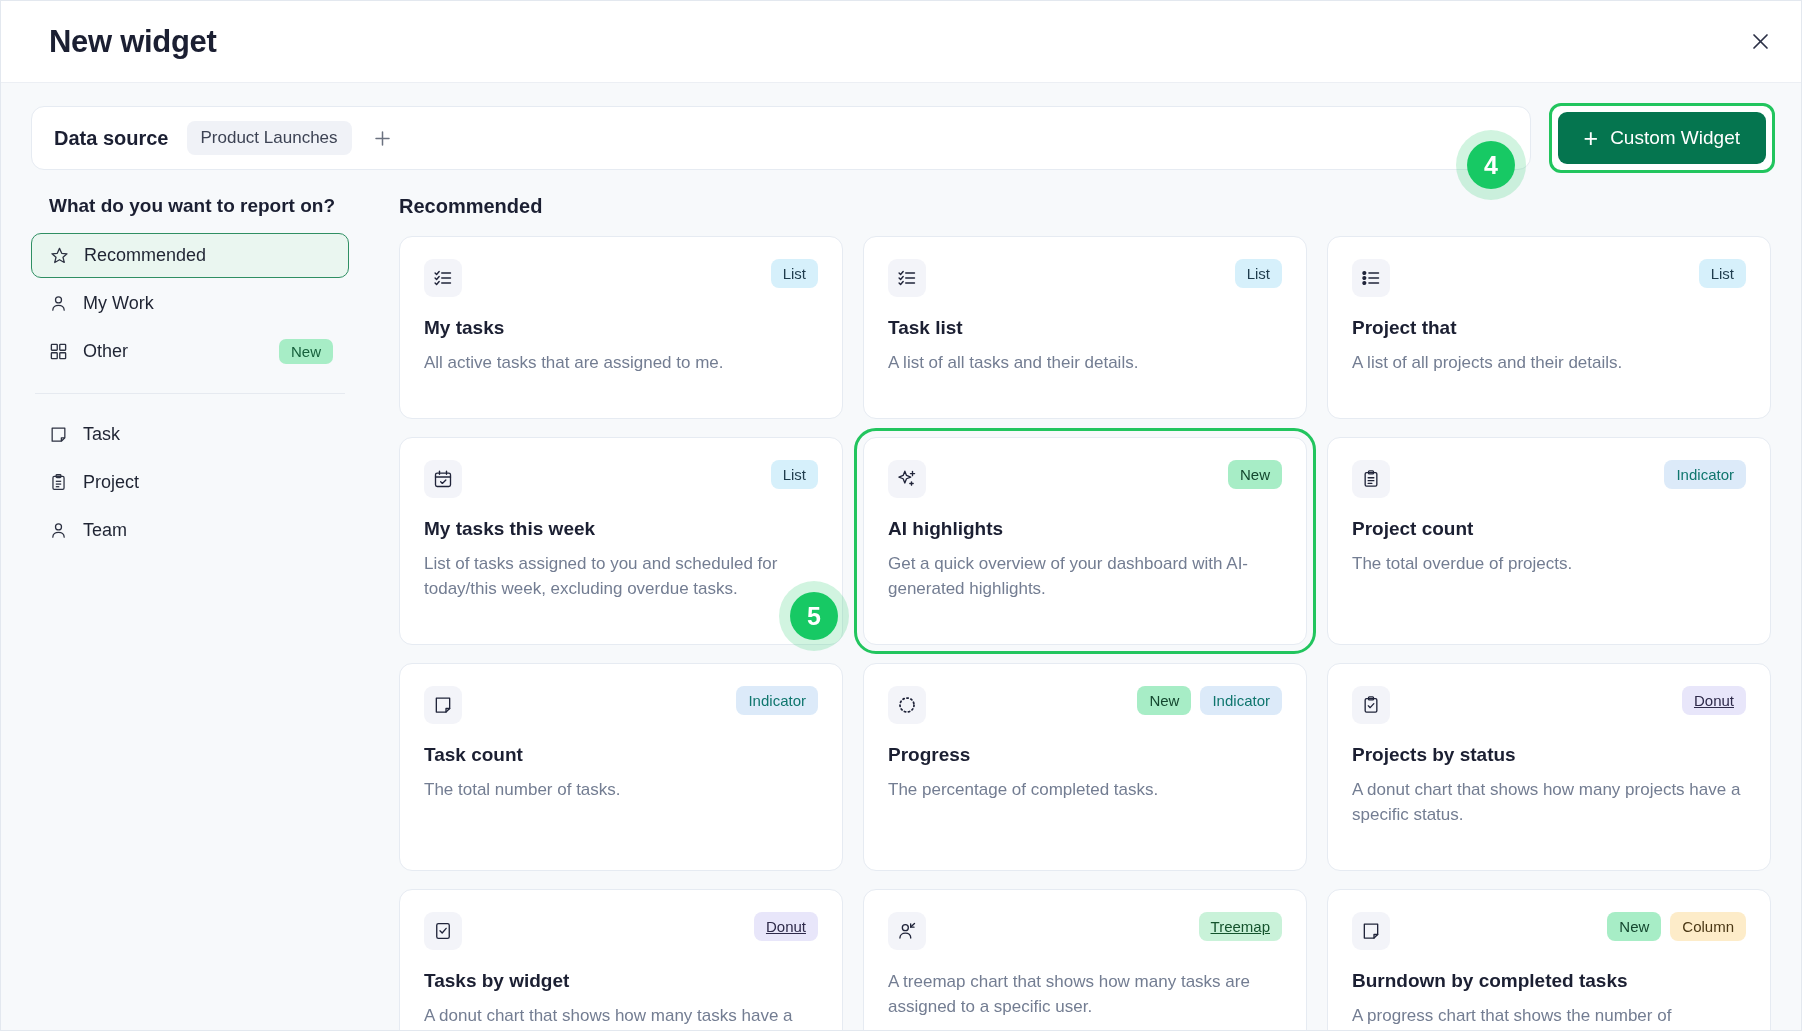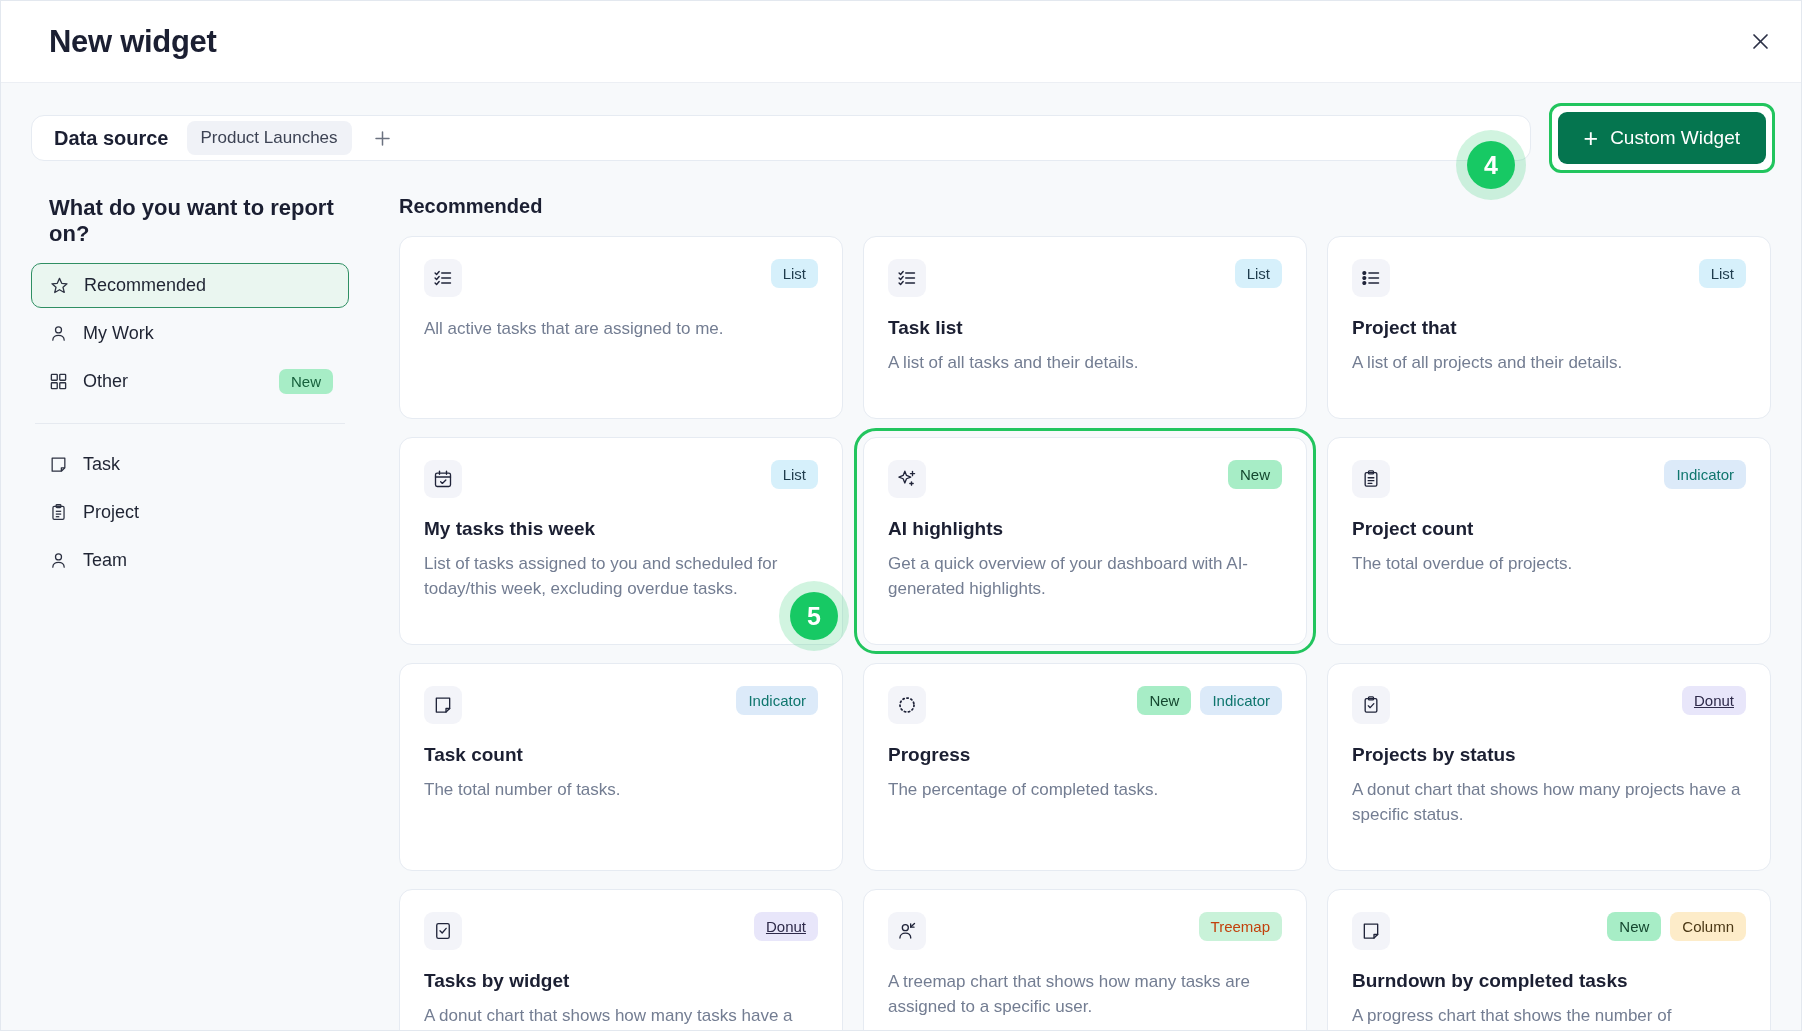--- a/index.html
+++ b/index.html
@@ -58,21 +58,21 @@
   .ds-row {
     display: flex;
     align-items: center;
     padding: 20px 26px 0 30px;
     gap: 0;
     position: relative;
     z-index: 4;
   }
   .ds-bar {
     flex: 1;
-    height: 46px;
+    height: 64px;
     background: #ffffff;
     border: 1px solid #e6ebf2;
     border-radius: 13px;
     display: flex;
     align-items: center;
     padding: 0 22px;
     gap: 18px;
   }
   .ds-label {
     font-size: 20px;
@@ -132,21 +132,21 @@
     position: relative;
   }
 
   
   .sidebar {
     width: 378px;
     min-width: 378px;
     padding: 22px 30px 0 30px;
   }
   .sidebar-q {
-    font-size: 22px;
+    font-size: 19px;
     font-weight: bold;
     color: #1b1f32;
     margin: 0 0 16px 18px;
   }
   .nav-item {
     display: flex;
     align-items: center;
     height: 45px;
     padding: 0 16px;
     border-radius: 10px;
@@ -236,21 +236,21 @@
   .tags { display: flex; gap: 9px; align-items: center; }
   .tag {
     font-size: 15px;
     border-radius: 8px;
     padding: 6px 12px;
     white-space: nowrap;
   }
   .tag-list      { background: #d6f0fb; color: #1f3c4d; }
   .tag-indicator { background: #dceaf9; color: #0f766e; }
   .tag-donut     { background: #e8e6fa; color: #2e2a4a; text-decoration: underline; }
-  .tag-treemap   { background: #c9f2d9; color: #c2410c; }
+  .tag-treemap   { background: #c9f2d9; color: #14532d; text-decoration: underline; }
   .tag-column    { background: #fdecc9; color: #4a3714; }
   .tag-new       { background: #a7edc6; color: #14472f; }
 
   .card-title {
     font-size: 19px;
     font-weight: bold;
     color: #1b1f32;
     margin-bottom: 12px;
   }
   .card-desc {
@@ -397,20 +397,21 @@
                   <polyline points="2.5,18 4.3,19.8 7.4,16.2"></polyline>
                   <line x1="10.5" y1="6" x2="21" y2="6"></line>
                   <line x1="10.5" y1="12" x2="21" y2="12"></line>
                   <line x1="10.5" y1="18" x2="21" y2="18"></line>
                 </svg>
               </div>
               <div class="tags">
                 <span class="tag tag-list">List</span>
               </div>
             </div>
+            <div class="card-title">My tasks</div>
             <div class="card-desc">All active tasks that are assigned to me.</div>
           </div>
           <div class="card">
             <div class="card-top">
               <div class="card-ico">
                 <svg width="20" height="20" viewBox="0 0 24 24" fill="none" stroke="currentColor" stroke-width="1.7" stroke-linecap="round" stroke-linejoin="round">
                   <polyline points="2.5,6 4.3,7.8 7.4,4.2"></polyline>
                   <polyline points="2.5,12 4.3,13.8 7.4,10.2"></polyline>
                   <polyline points="2.5,18 4.3,19.8 7.4,16.2"></polyline>
                   <line x1="10.5" y1="6" x2="21" y2="6"></line>

